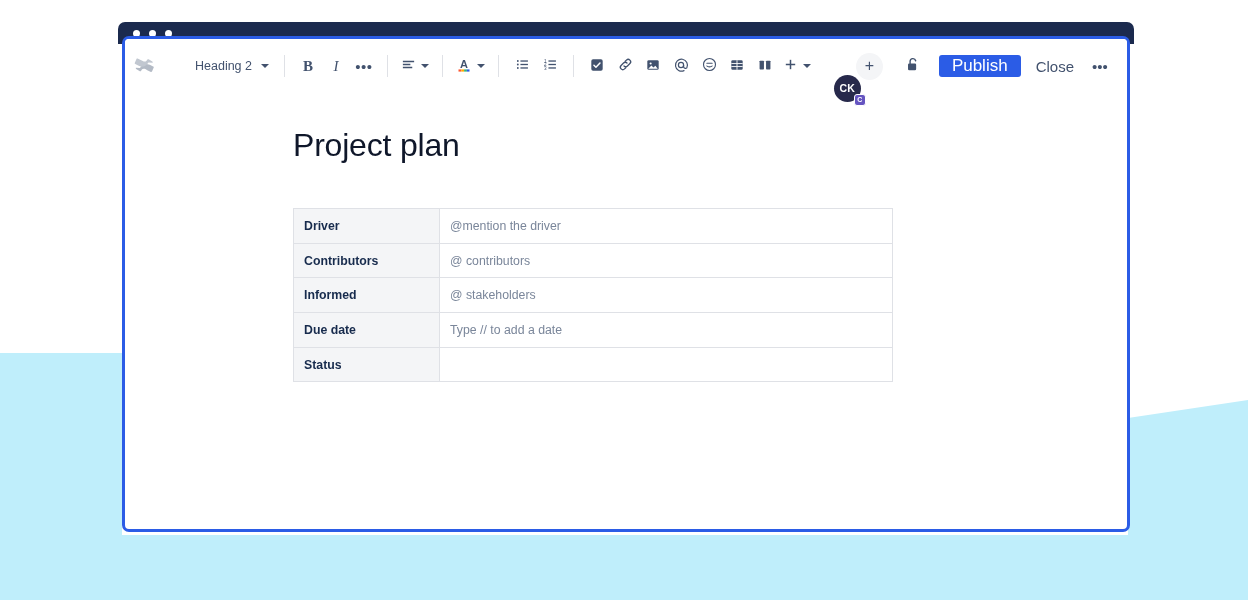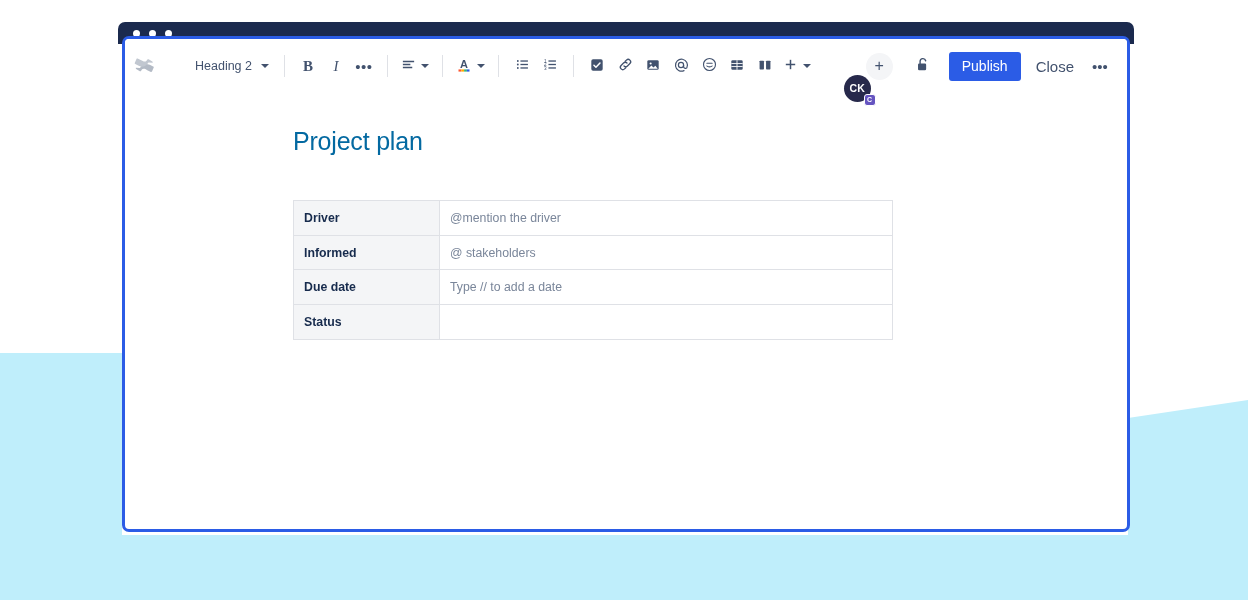--- a/index.html
+++ b/index.html
@@ -225,25 +225,25 @@
   .lock-btn {
     width: 30px; height: 30px;
     display: flex; align-items: center; justify-content: center;
     cursor: pointer;
     margin-right: 10px;
   }
 
   .publish-btn {
     background: #2B5CE6;
     color: #ffffff;
-    font-size: 14px;
+    font-size: 17px;
     font-weight: 500;
     border: none;
     border-radius: 3px;
-    height: 29px;
+    height: 22px;
     padding: 0 13px;
     cursor: pointer;
     font-family: "Liberation Sans", sans-serif;
   }
   .close-btn {
     background: transparent;
     border: none;
     color: #42526E;
     font-size: 15px;
     height: 29px;
@@ -263,22 +263,22 @@
 
   
   .doc {
     padding: 34px 0 0 0;
   }
   .doc-inner {
     margin-left: 168px;
     width: 600px;
   }
   .doc-title {
-    font-size: 25px;
-    color: #0369a1;
+    font-size: 32px;
+    color: #0f172a;
     font-weight: normal;
     letter-spacing: -0.2px;
     margin-bottom: 44px;
   }
 
   table.plan {
     border-collapse: collapse;
     width: 600px;
     table-layout: fixed;
   }
@@ -507,20 +507,24 @@
     <div class="doc">
       <div class="doc-inner">
 
         <div class="doc-title">Project plan</div>
 
         <table class="plan">
           <tbody>
             <tr>
               <td class="plan-head">Driver</td>
               <td class="plan-val">@mention the driver</td>
+            </tr>
+            <tr>
+              <td class="plan-head">Contributors</td>
+              <td class="plan-val">@ contributors</td>
             </tr>
             <tr>
               <td class="plan-head">Informed</td>
               <td class="plan-val">@ stakeholders</td>
             </tr>
             <tr>
               <td class="plan-head">Due date</td>
               <td class="plan-val">Type // to add a date</td>
             </tr>
             <tr>

